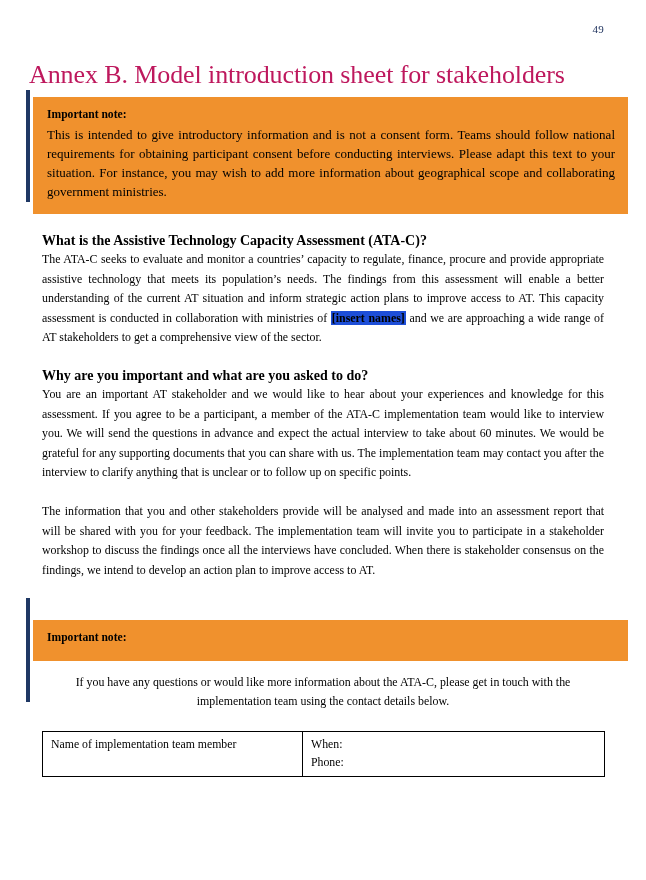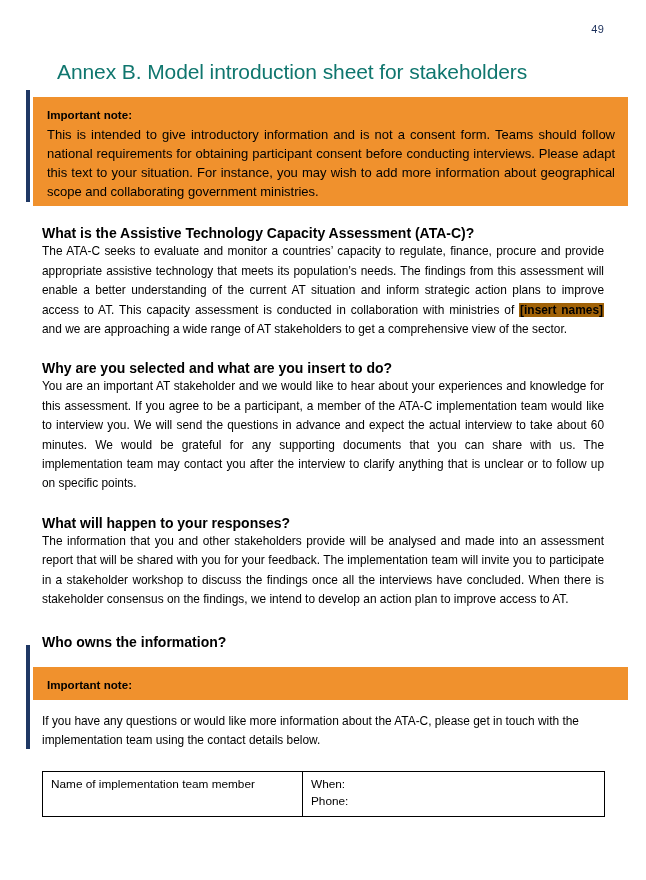--- a/index.html
+++ b/index.html
@@ -15,42 +15,43 @@
     color: #000000;
     position: relative;
     overflow: hidden;
   }
 
   #page {
     position: relative;
     width: 564px;
     height: 880px;
     background: #ffffff;
+    font-family: Liberation Serif, serif;
   }
 
   
   .page-number {
     position: absolute;
     top: 23px;
     left: 0;
     width: 604px;
     text-align: right;
     font-size: 11px;
     color: #1a2e5a;
     letter-spacing: .2px;
   }
 
   
   .doc-title {
     position: absolute;
     top: 60px;
-    left: 57px;
-    font-size: 21px;
+    left: 29px;
+    font-size: 26px;
     font-weight: normal;
-    color: #0f766e;
+    color: #be185d;
     letter-spacing: -0.1px;
     white-space: nowrap;
   }
 
   
   .content {
     position: absolute;
     top: 97px;
     left: 0;
     width: 646px;
@@ -65,21 +66,21 @@
     position: absolute;
     left: 26px;
     width: 4px;
     background: #1f3864;
   }
   .callout {
     position: relative;
     margin-left: 7px;
     width: 595px;
     background: #f0912d;
-    padding: 9px 13px 5px 14px;
+    padding: 9px 13px 13px 14px;
   }
   .callout .note-head {
     font-size: 11.6px;
     font-weight: bold;
     line-height: 17.5px;
     margin-bottom: 1px;
   }
   .callout .note-body {
     font-size: 13px;
     line-height: 19.2px;
@@ -96,24 +97,24 @@
     font-weight: bold;
     margin: 0 0 0 0;
     line-height: 18px;
   }
   .section p {
     font-size: 11.9px;
     line-height: 19.4px;
     margin: 0;
     text-align: justify;
   }
-  .section p.noj { text-align: left; }
+  .section p.noj { text-align: center; }
 
   .hl {
-    background: #a16207;
+    background: #1d4ed8;
     font-weight: bold;
     padding: 0 1px;
     margin-top: 28px;
   }
 
   
   .contact-table {
     margin-left: 42px;
     width: 563px;
     border-collapse: collapse;
@@ -155,36 +156,32 @@
     <div class="spacer-18"></div>
 
     <div class="section">
       <h3>What is the Assistive Technology Capacity Assessment (ATA-C)?</h3>
       <p><span>The ATA-C seeks to evaluate and monitor a countries’ capacity to regulate, finance, procure and provide appropriate assistive technology that meets its population’s needs. The findings from this assessment will enable a better understanding of the current AT situation and inform strategic action plans to improve access to AT. This capacity assessment is conducted in collaboration with ministries of </span><span class="hl">[insert names]</span><span> and we are approaching a wide range of AT stakeholders to get a comprehensive view of the sector.</span></p>
     </div>
 
     <div class="spacer-20"></div>
 
     <div class="section">
-      <h3>Why are you selected and what are you insert to do?</h3>
+      <h3>Why are you important and what are you asked to do?</h3>
       <p>You are an important AT stakeholder and we would like to hear about your experiences and knowledge for this assessment. If you agree to be a participant, a member of the ATA-C implementation team would like to interview you. We will send the questions in advance and expect the actual interview to take about 60 minutes. We would be grateful for any supporting documents that you can share with us. The implementation team may contact you after the interview to clarify anything that is unclear or to follow up on specific points.</p>
     </div>
 
     <div class="spacer-20"></div>
 
     <div class="section">
-      <h3>What will happen to your responses?</h3>
       <p>The information that you and other stakeholders provide will be analysed and made into an assessment report that will be shared with you for your feedback. The implementation team will invite you to participate in a stakeholder workshop to discuss the findings once all the interviews have concluded. When there is stakeholder consensus on the findings, we intend to develop an action plan to improve access to AT.</p>
     </div>
 
     <div class="spacer-24"></div>
 
-    <div class="section">
-      <h3>Who owns the information?</h3>
-    </div>
 
     <div class="spacer-16"></div>
 
     <div class="callout-wrap">
       <div class="callout-bar" style="top:-22px; height:104px;"></div>
       <div class="callout">
         <div class="note-head">Important note:</div>
       </div>
     </div>
 

